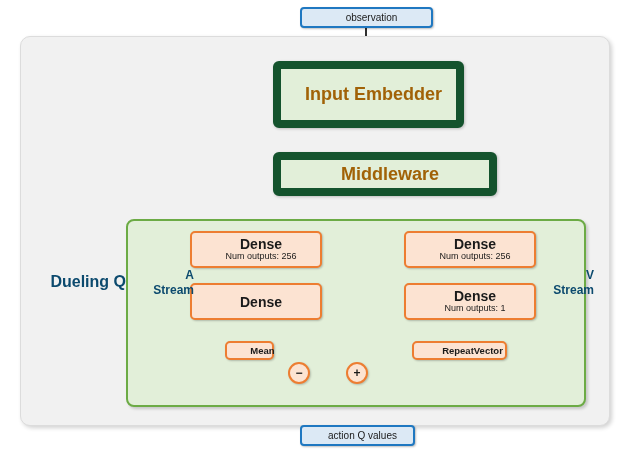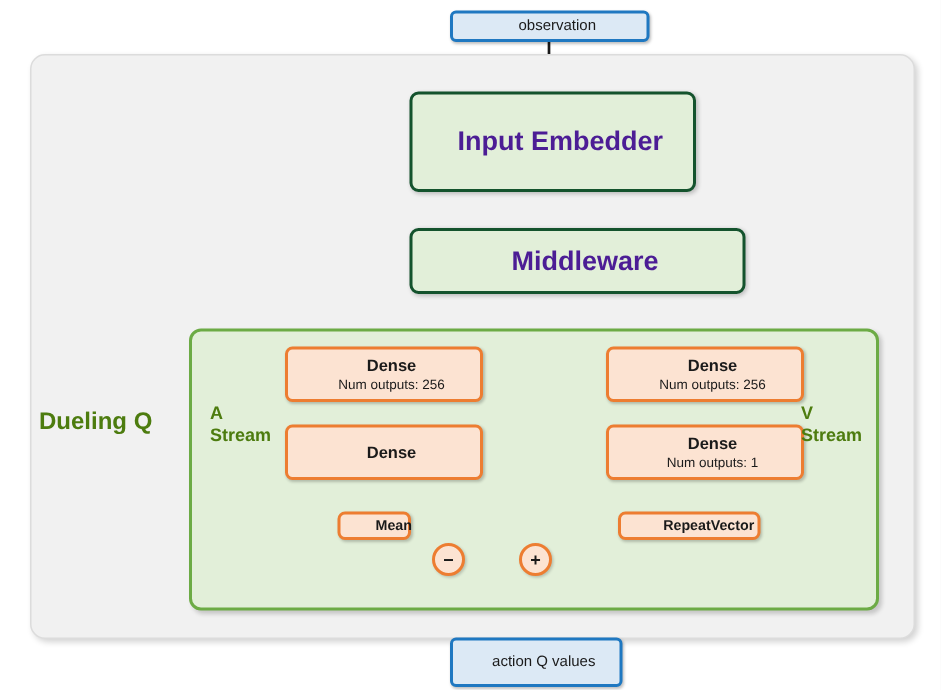--- a/index.html
+++ b/index.html
@@ -36,36 +36,36 @@
     background: #dce9f5;
     border: 2px solid #1f78c1;
     border-radius: 4px;
     color: #1a1a1a;
     font-size: 10px;
     box-shadow: 1px 1px 2px rgba(0,0,0,0.25);
   }
   
   .mod-box {
     background: #e2efd9;
-    border: 2px solid #14532d;
+    border: 8px solid #14532d;
     border-radius: 6px;
-    color: #4c1d95;
+    color: #a16207;
     font-weight: bold;
     box-shadow: 1px 1px 3px rgba(0,0,0,0.22);
   }
   
   .layer-box {
     background: #fce3d2;
     border: 2px solid #ed7d31;
     border-radius: 5px;
     color: #1a1a1a;
     box-shadow: 1px 1px 2px rgba(0,0,0,0.22);
   }
   .layer-title {
-    font-size: 11px;
+    font-size: 14px;
     font-weight: bold;
     line-height: 12px;
   }
   .layer-sub {
     font-size: 9px;
     line-height: 12px;
   }
   .layer-single {
     font-size: 9.5px;
     font-weight: bold;
@@ -92,23 +92,23 @@
     height: 184px;
     background: #e2efd9;
     border: 2px solid #6cab45;
     border-radius: 8px;
     box-shadow: 2px 2px 3px rgba(0,0,0,0.18);
     z-index: 2;
   }
   
   .free-label {
     position: absolute;
-    text-align: left;
-    font-weight: bold;
-    color: #4d7c0f;
+    text-align: right;
+    font-weight: bold;
+    color: #0c4a6e;
     z-index: 4;
     line-height: 1.25;
   }
   #label-dueling-q-head {
     left: 26px;
     top: 272px;
     width: 100px;
     font-size: 16px;
   }
   #label-a-stream {
@@ -223,21 +223,21 @@
   <span class="layer-single">RepeatVector</span>
 </div>
 
 <div class="op-circle" style="left:288px; top:362px;">
   <span>−</span>
 </div>
 <div class="op-circle" style="left:346px; top:362px;">
   <span>+</span>
 </div>
 
-<div class="node io-box" id="action-q-values-box" style="left:300px; top:425px; width:115px; height:33px;">
+<div class="node io-box" id="action-q-values-box" style="left:300px; top:425px; width:115px; height:21px;">
   <span>action Q values</span>
 </div>
 
 <div class="free-label" id="label-dueling-q-head">
   <div>Dueling Q</div>
 </div>
 
 <div class="free-label" id="label-a-stream">
   <div>A</div>
   <div>Stream</div>

